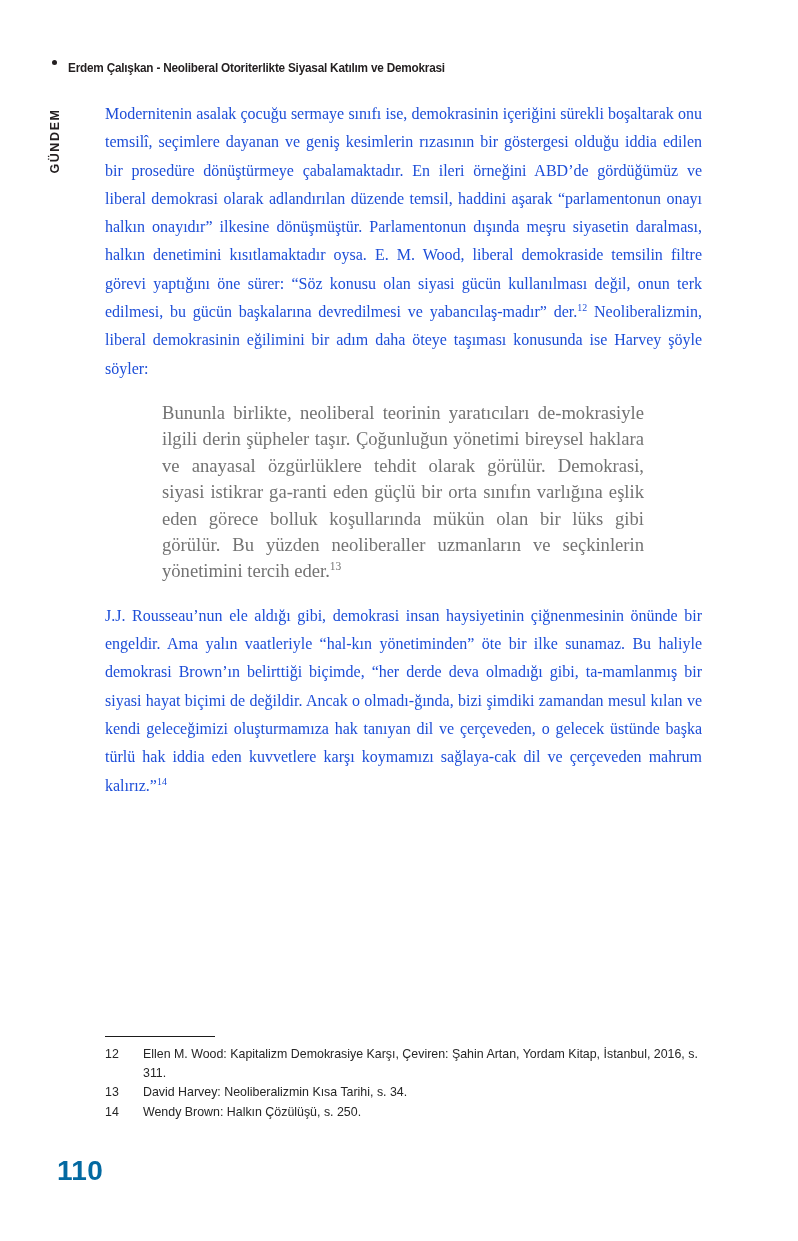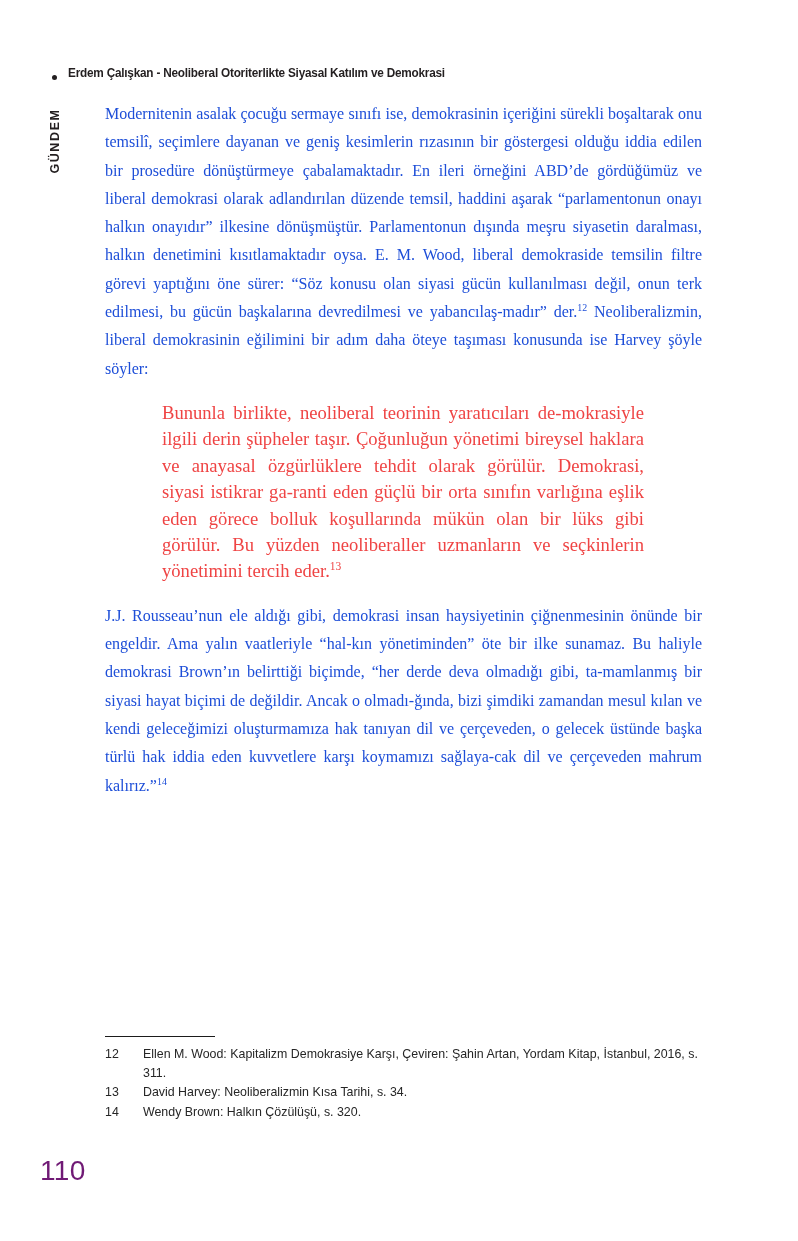--- a/index.html
+++ b/index.html
@@ -24,21 +24,21 @@
   }
 
   
   .running-head {
     position: absolute;
     left: 52px;
     top: 60px;
     width: 700px;
     height: 20px;
     display: flex;
-    align-items: flex-end;
+    align-items: flex-start;
     gap: 8px;
     white-space: nowrap;
   }
   .head-bullet {
     width: 5px;
     height: 5px;
     border-radius: 50%;
     background: #231f20;
     display: inline-block;
     flex: 0 0 auto;
@@ -101,21 +101,21 @@
     margin: 17px 0 17px 0;
     padding-left: 57px;
     padding-right: 58px;
   }
   .blockquote p {
     margin: 0;
     font-family: "Liberation Serif", serif;
     font-size: 18.6px;
     line-height: 26.4px;
     text-align: justify;
-    color: #ef4444;
+    color: #737373;
   }
 
   sup {
     font-size: 0.62em;
     vertical-align: super;
     line-height: 0;
   }
 
   
   .footnotes {
@@ -142,27 +142,27 @@
     flex: 0 0 auto;
     width: 38px;
   }
   .fn-text {
     flex: 1 1 auto;
   }
 
   
   .folio {
     position: absolute;
-    left: 40px;
+    left: 57px;
     top: 1155px;
     font-family: "Liberation Sans", sans-serif;
-    font-weight: 400;
+    font-weight: 700;
     font-size: 28px;
     letter-spacing: 0.3px;
-    color: #701a75;
+    color: #0369a1;
   }
 </style>
 </head>
 <body>
 
 <div class="page">
 
   <div class="running-head">
     <span class="head-bullet"></span>
     <span class="head-text"><span class="head-author">Erdem Çalışkan</span><span class="head-sep">&nbsp;-&nbsp;</span><span class="head-title">Neoliberal Otoriterlikte Siyasal Katılım ve Demokrasi</span></span>
@@ -191,19 +191,19 @@
       <span class="fn-text">Ellen M. Wood: Kapitalizm Demokrasiye Karşı, Çeviren: Şahin Artan, Yordam Kitap, İstanbul, 2016, s. 311.</span>
     </div>
 
     <div class="fn-item">
       <span class="fn-num">13</span>
       <span class="fn-text">David Harvey: Neoliberalizmin Kısa Tarihi, s. 34.</span>
     </div>
 
     <div class="fn-item">
       <span class="fn-num">14</span>
-      <span class="fn-text">Wendy Brown: Halkın Çözülüşü, s. 320.</span>
+      <span class="fn-text">Wendy Brown: Halkın Çözülüşü, s. 250.</span>
     </div>
   </div>
 
   <div class="folio">110</div>
 
 </div>
 
 </body></html>

